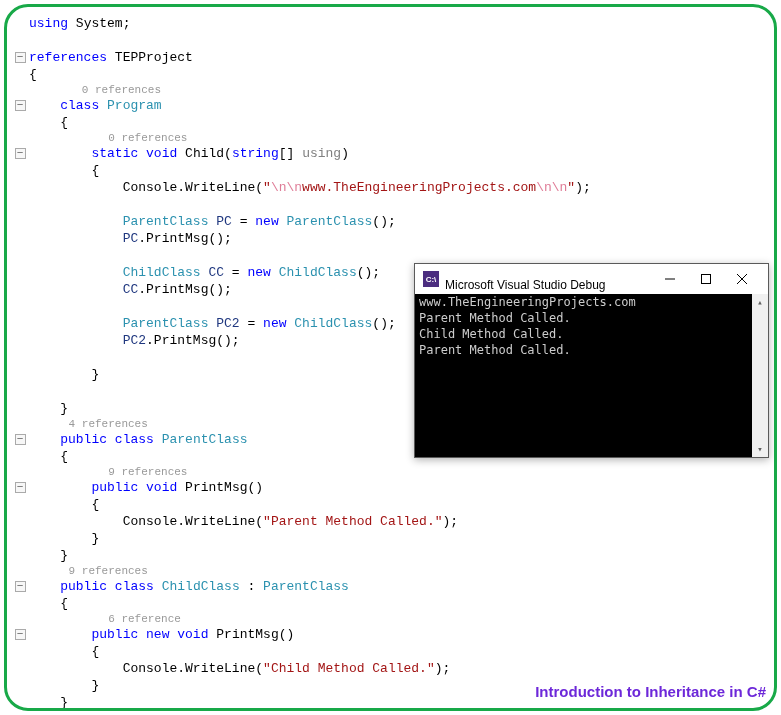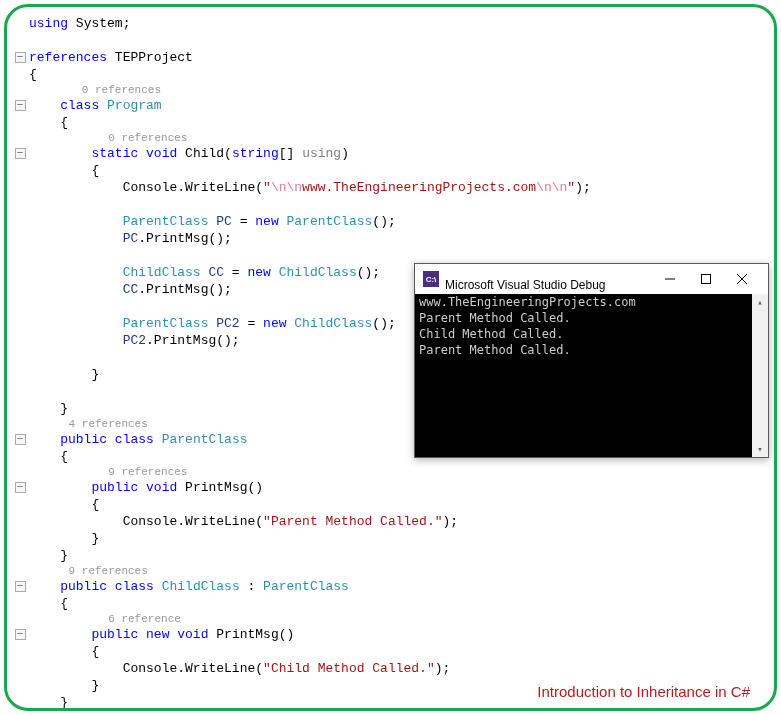--- a/index.html
+++ b/index.html
@@ -116,23 +116,23 @@
       display: flex;
       align-items: center;
       justify-content: center;
       color: #606060;
       font-size: 9px;
     }
     .console-line { white-space: pre; }
     .caption {
       position: absolute;
       bottom: 8px;
-      right: 24px;
-      color: #b91c1c;
-      font-weight: normal;
+      right: 8px;
+      color: #6d28d9;
+      font-weight: bold;
       font-size: 15px;
       font-family: 'Segoe UI', Arial, sans-serif;
     }
   </style>
 </head>
 <body>
 
 <div class="frame">
   <div class="code-area">
     <div class="gutter">

